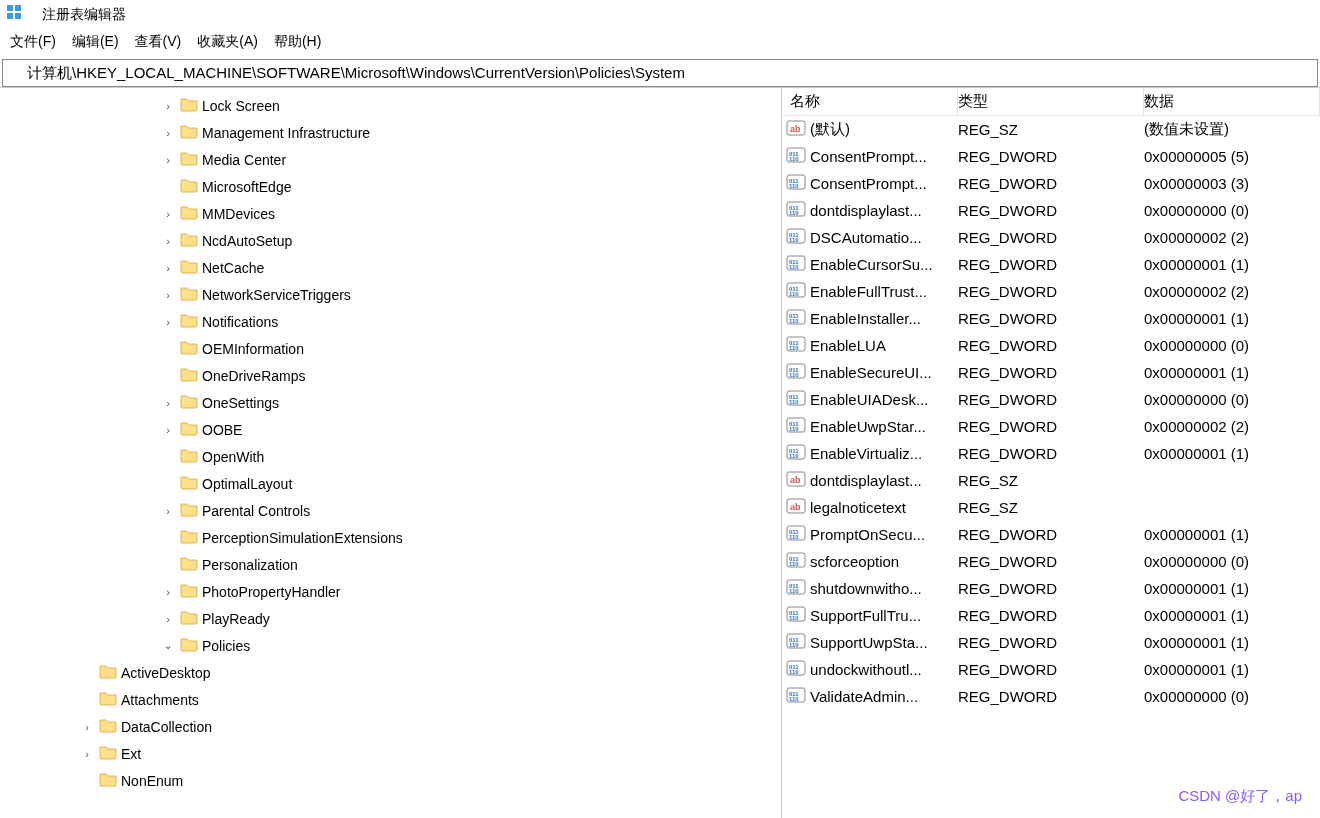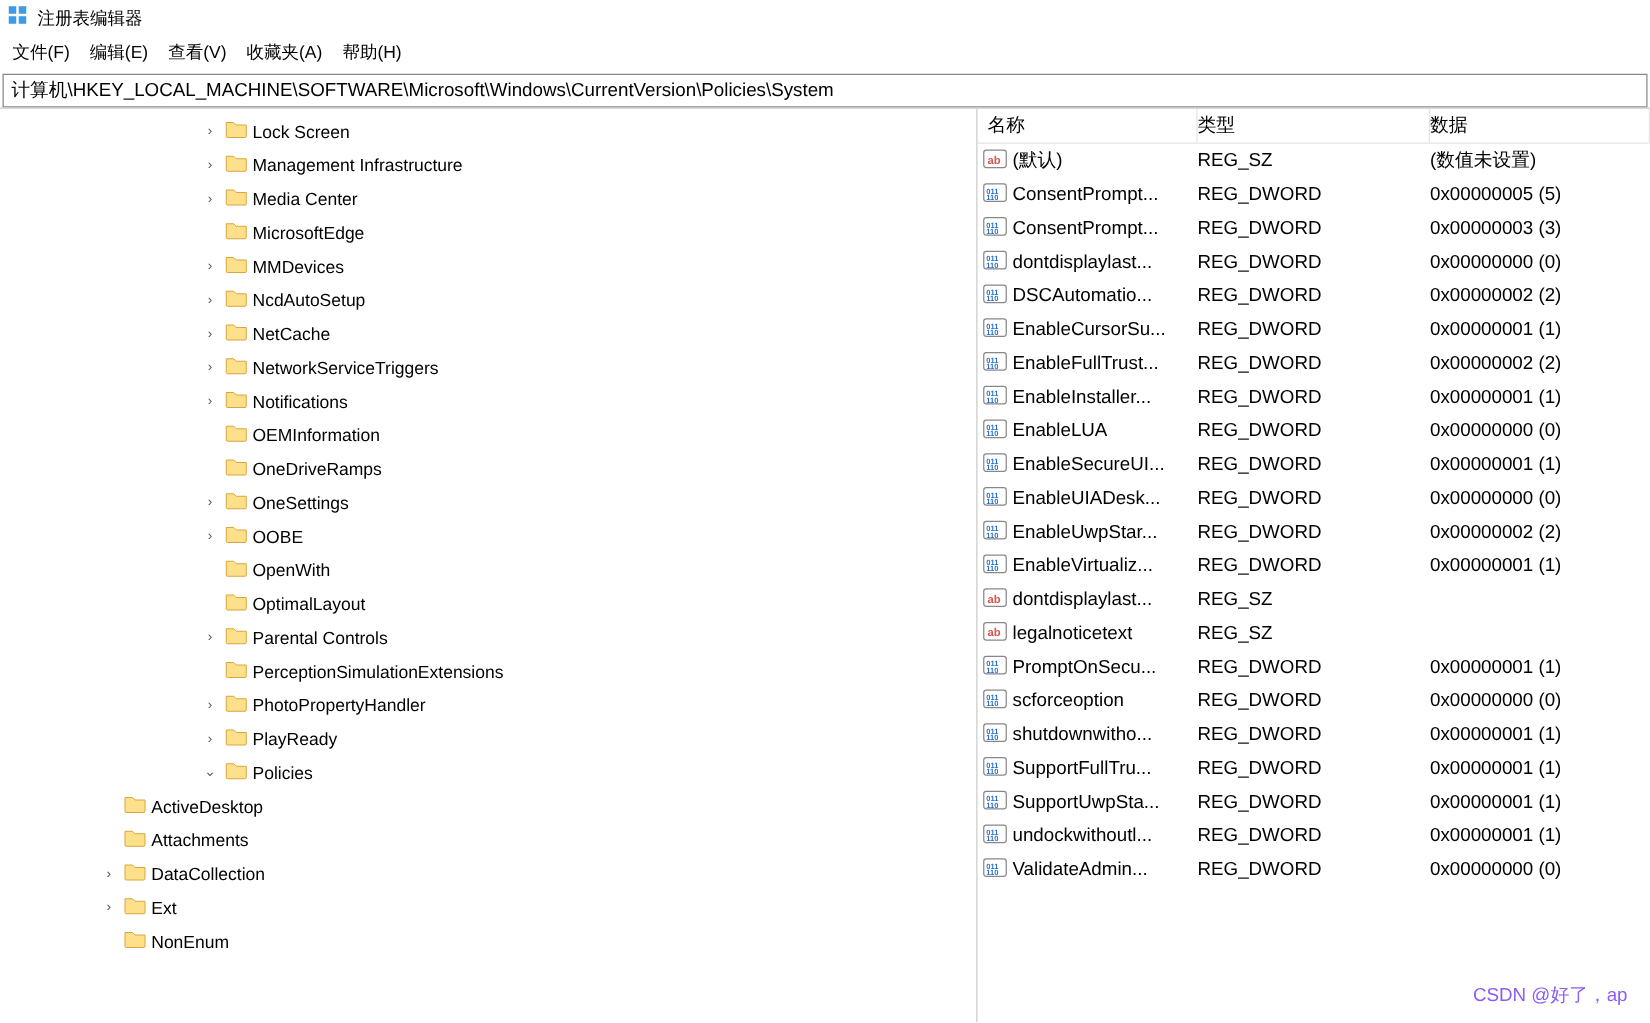--- a/index.html
+++ b/index.html
@@ -2,25 +2,25 @@
 <html><head>
 <meta charset="utf-8">
 <style>
   * { box-sizing: border-box; margin: 0; padding: 0; }
   body {
     font-family: "Microsoft YaHei", "Segoe UI", sans-serif;
     font-size: 14px; color: #000; background: #fff;
     width: 1320px; height: 818px; overflow: hidden;
     display: flex; flex-direction: column;
   }
-  .titlebar { display: flex; align-items: center; padding: 4px 6px; gap: 6px; }
+  .titlebar { display: flex; align-items: center; padding: 4px 6px; gap: 18px; }
   .app-icon svg { width: 18px; height: 18px; }
   .menubar { display: flex; gap: 16px; padding: 4px 10px 6px; font-size: 14px; }
   .menubar span { cursor: default; }
-  .addressbar { border: 1px solid #888; margin: 2px 2px 0; padding: 4px 6px; font-size: 15px; }
+  .addressbar { border: 1px solid #888; margin: 2px 2px 0; padding: 4px 24px; font-size: 15px; }
   .addressbar input { border: none; outline: none; width: 100%; font: inherit; }
   .body { flex: 1; display: flex; border-top: 1px solid #ccc; overflow: hidden; }
   .tree {
     width: 782px; overflow-y: scroll; overflow-x: hidden;
     border-right: 1px solid #ccc; padding-top: 4px; position: relative;
   }
   .tree-row {
     display: flex; align-items: center; height: 27px;
     padding-left: 160px; gap: 4px;
     white-space: nowrap; position: relative;
@@ -190,20 +190,27 @@
         <span>Parental Controls</span>
       </div>
       <div class="tree-row">
         <span class="exp"></span>
         <span><svg class="folder-icon" viewBox="0 0 18 16">
             <path d="M1 3 h6 l2 2 h8 v9 a1 1 0 0 1 -1 1 h-14 a1 1 0 0 1 -1 -1 z" fill="#ffe08a" stroke="#d9a53c" stroke-width="0.8"></path>
           </svg></span>
         <span>PerceptionSimulationExtensions</span>
       </div>
       <div class="tree-row">
+        <span class="exp"></span>
+        <span><svg class="folder-icon" viewBox="0 0 18 16">
+            <path d="M1 3 h6 l2 2 h8 v9 a1 1 0 0 1 -1 1 h-14 a1 1 0 0 1 -1 -1 z" fill="#ffe08a" stroke="#d9a53c" stroke-width="0.8"></path>
+          </svg></span>
+        <span>Personalization</span>
+      </div>
+      <div class="tree-row">
         <span class="exp">›</span>
         <span><svg class="folder-icon" viewBox="0 0 18 16">
             <path d="M1 3 h6 l2 2 h8 v9 a1 1 0 0 1 -1 1 h-14 a1 1 0 0 1 -1 -1 z" fill="#ffe08a" stroke="#d9a53c" stroke-width="0.8"></path>
           </svg></span>
         <span>PhotoPropertyHandler</span>
       </div>
       <div class="tree-row">
         <span class="exp">›</span>
         <span><svg class="folder-icon" viewBox="0 0 18 16">
             <path d="M1 3 h6 l2 2 h8 v9 a1 1 0 0 1 -1 1 h-14 a1 1 0 0 1 -1 -1 z" fill="#ffe08a" stroke="#d9a53c" stroke-width="0.8"></path>

